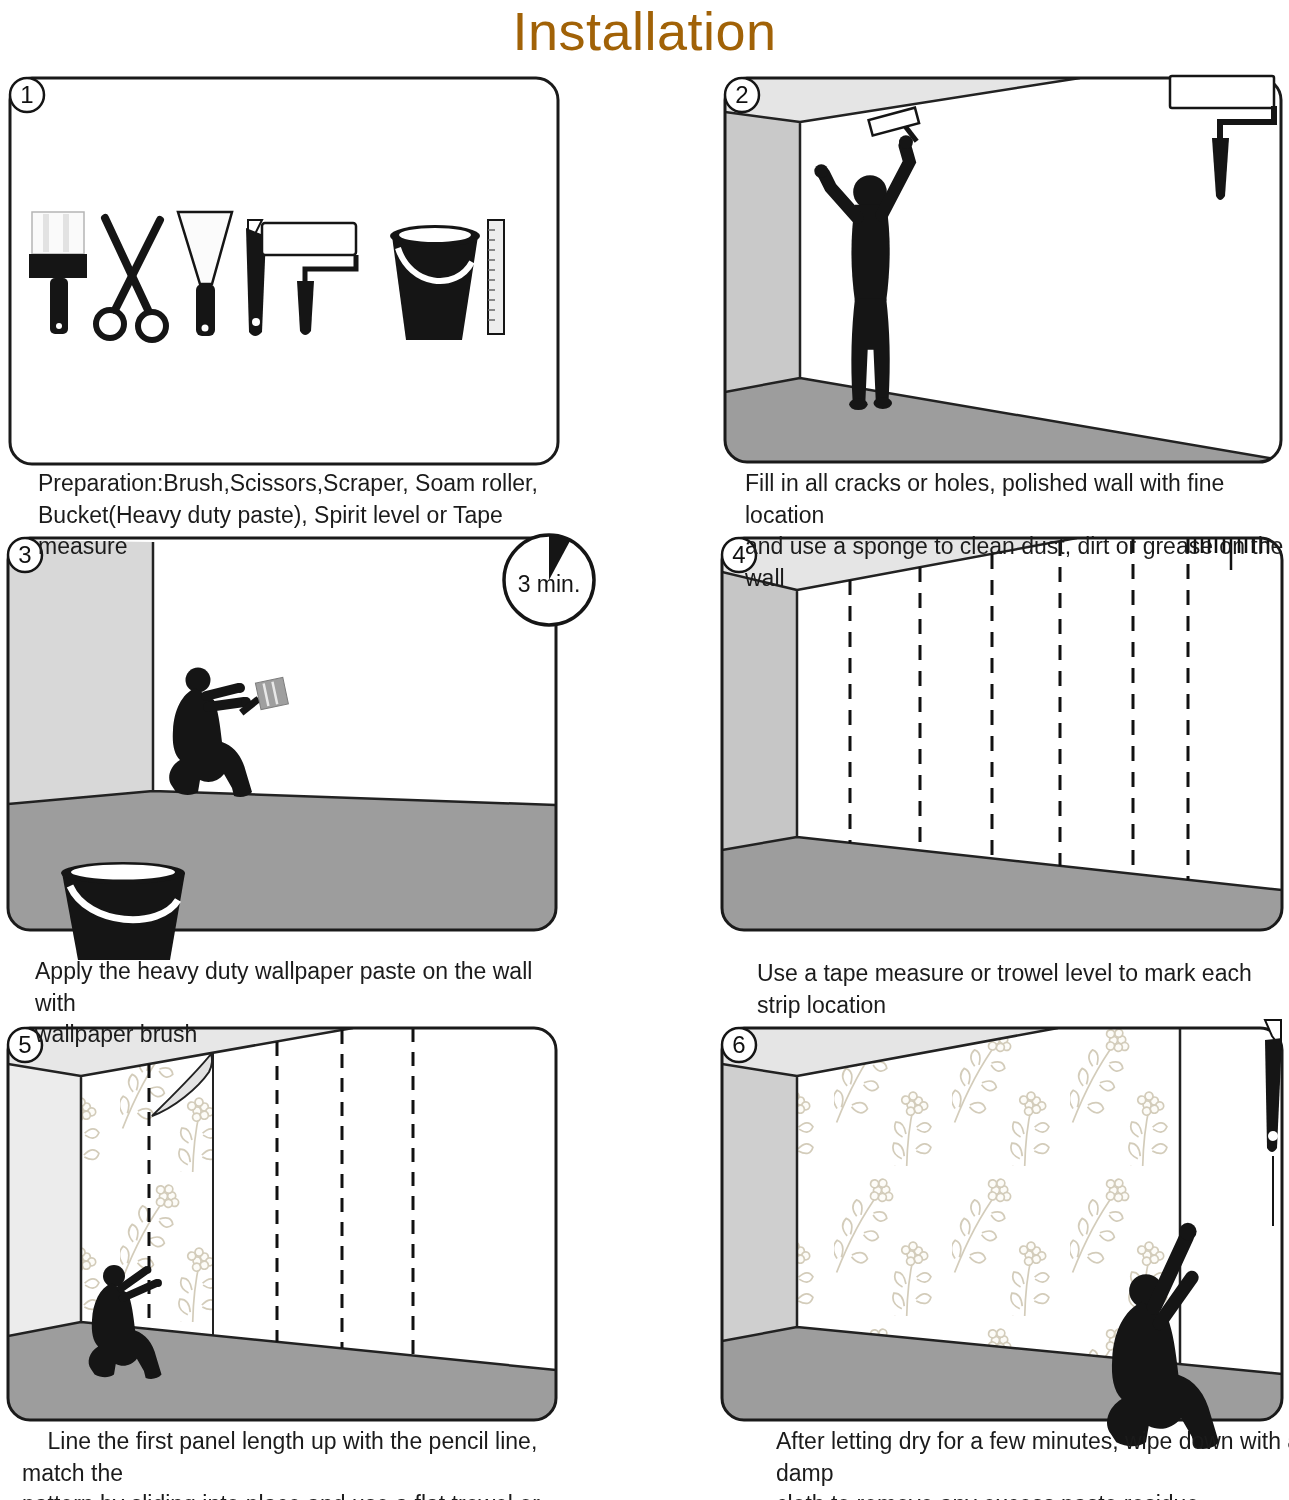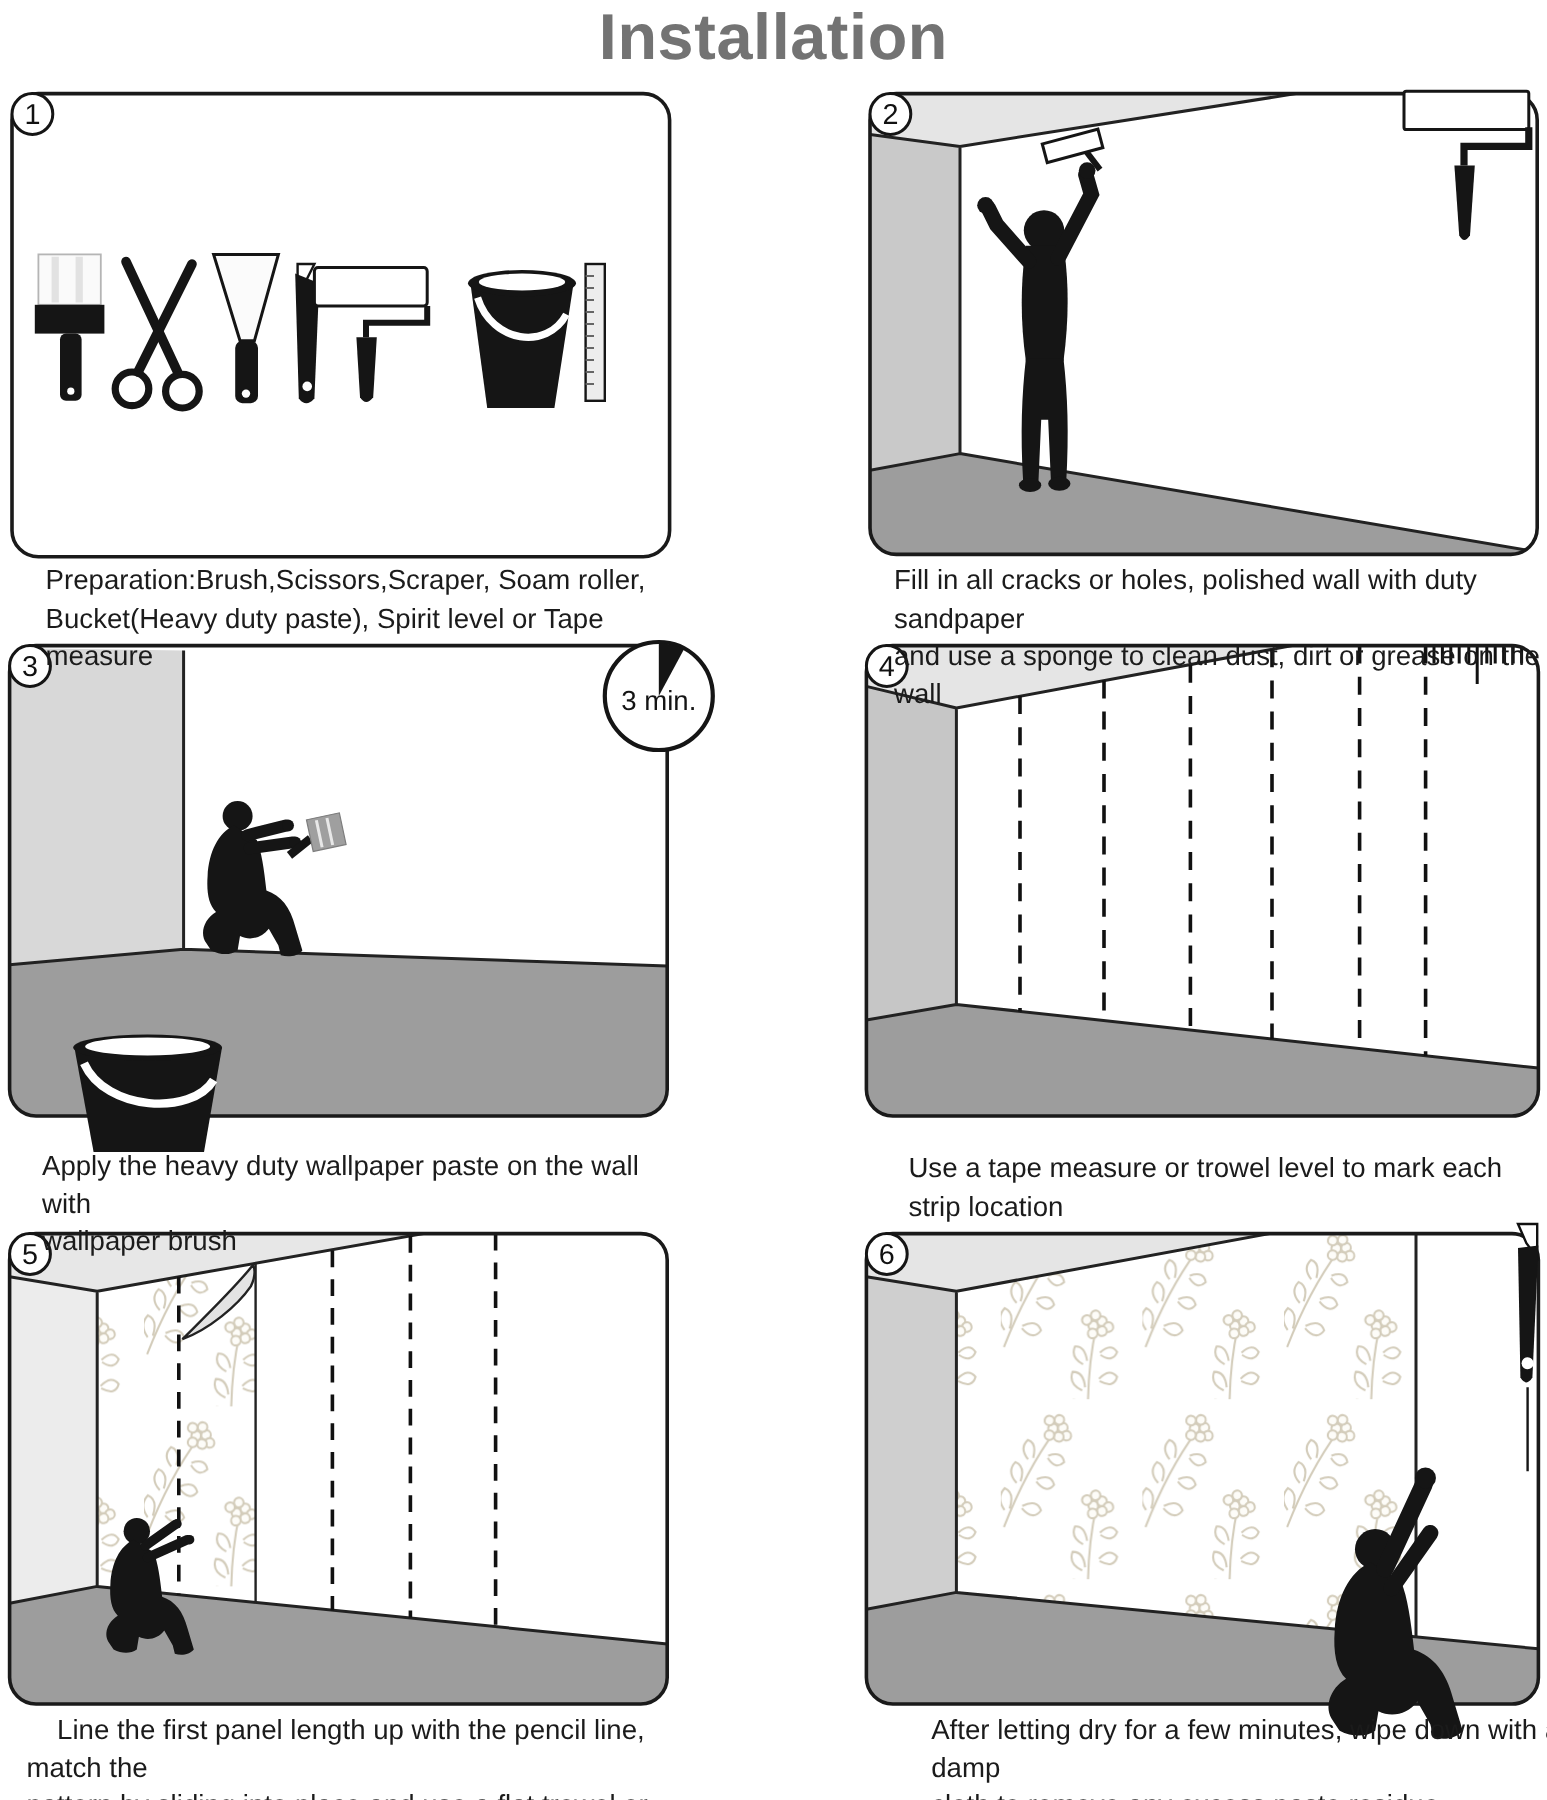--- a/index.html
+++ b/index.html
@@ -1,18 +1,18 @@
 <!DOCTYPE html>
 <html><head>
 <meta charset="utf-8">
 <style>
   html,body{margin:0;padding:0;background:#ffffff;}
   body{width:1289px;height:1500px;position:relative;font-family:"Liberation Sans",sans-serif;}
   .title{position:absolute;left:0;top:0;width:100%;text-align:center;
-         font-size:54px;font-weight:700;color:#737373;letter-spacing:.5px;}
+         font-size:54px;font-weight:400;color:#a16207;letter-spacing:.5px;}
   .art{position:absolute;overflow:visible;}
   .caption{position:absolute;margin:0;white-space:pre-wrap;font-size:23px;
            line-height:1.38;color:#1b1b1b;}
   svg text{font-family:"Liberation Sans",sans-serif;}
   .badge-num{font-size:24px;fill:#111;}
   .clock-label{font-size:23px;fill:#141414;}
 </style>
 </head>
 <body>
 
@@ -313,21 +313,21 @@
     <circle cx="31" cy="-44" r="6.5" fill="#151515"></circle>
   </g>
   <g>
     <circle cx="23" cy="29" r="17" fill="#fff" stroke="#151515" stroke-width="2.5"></circle>
     <text x="23" y="37" text-anchor="middle" class="badge-num">6</text>
   </g>
 </svg>
 
 <p class="caption" style="left:38px;top:468px;width:540px">Preparation:Brush,Scissors,Scraper, Soam roller,
 Bucket(Heavy duty paste), Spirit level or Tape measure</p>
-<p class="caption" style="left:745px;top:468px;width:544px">Fill in all cracks or holes, polished wall with duty sandpaper
+<p class="caption" style="left:745px;top:468px;width:544px">Fill in all cracks or holes, polished wall with fine location
 and use a sponge to clean dust, dirt or grease on the wall</p>
 <p class="caption" style="left:35px;top:956px;width:540px">Apply the heavy duty wallpaper paste on the wall with
 wallpaper brush</p>
 <p class="caption" style="left:757px;top:958px;width:532px">Use a tape measure or trowel level to mark each strip location</p>
 <p class="caption" style="left:22px;top:1426px;width:580px">    Line the first panel length up with the pencil line, match the
 pattern by sliding into place and use a flat trowel or scraper to
 smooth out bubbles</p>
 <p class="caption" style="left:776px;top:1426px;width:556px">After letting dry for a few minutes, wipe down with a damp
 cloth to remove any excess paste residue</p>
 

